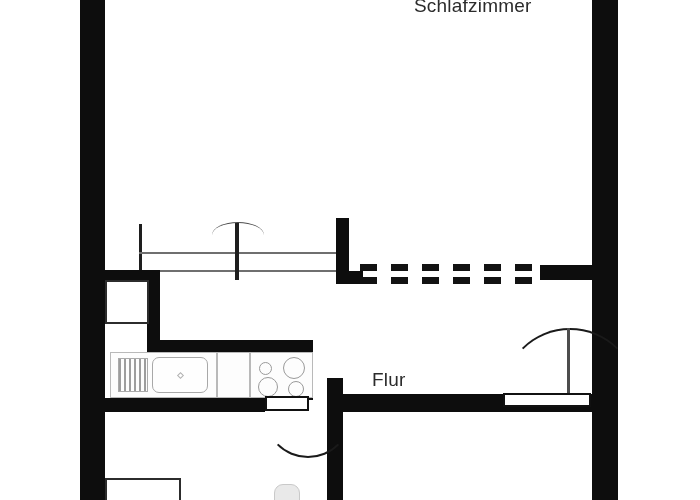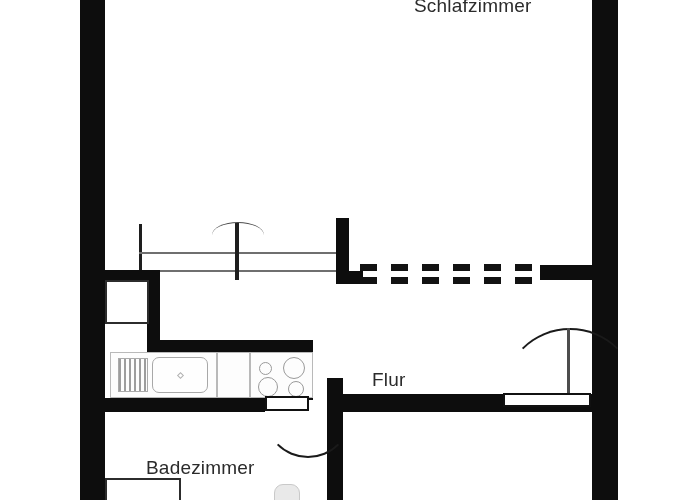--- a/index.html
+++ b/index.html
@@ -204,15 +204,14 @@
 
   <div class="fixture" style="left:105px; top:478px; width:76px; height:40px;"></div>
 
   <div class="toilet" style="left:274px; top:484px; width:26px; height:24px;"></div>
 
 
   <div class="room-label" style="left:414px; top:-4px;">Schlafzimmer</div>
 
   <div class="room-label" style="left:372px; top:322px;margin-top:48px;">Flur</div>
 
-  <div class="room-label" style="left:146px; top:458px;">Badezimmer</div>
 
 </div>
 
 </body></html>

